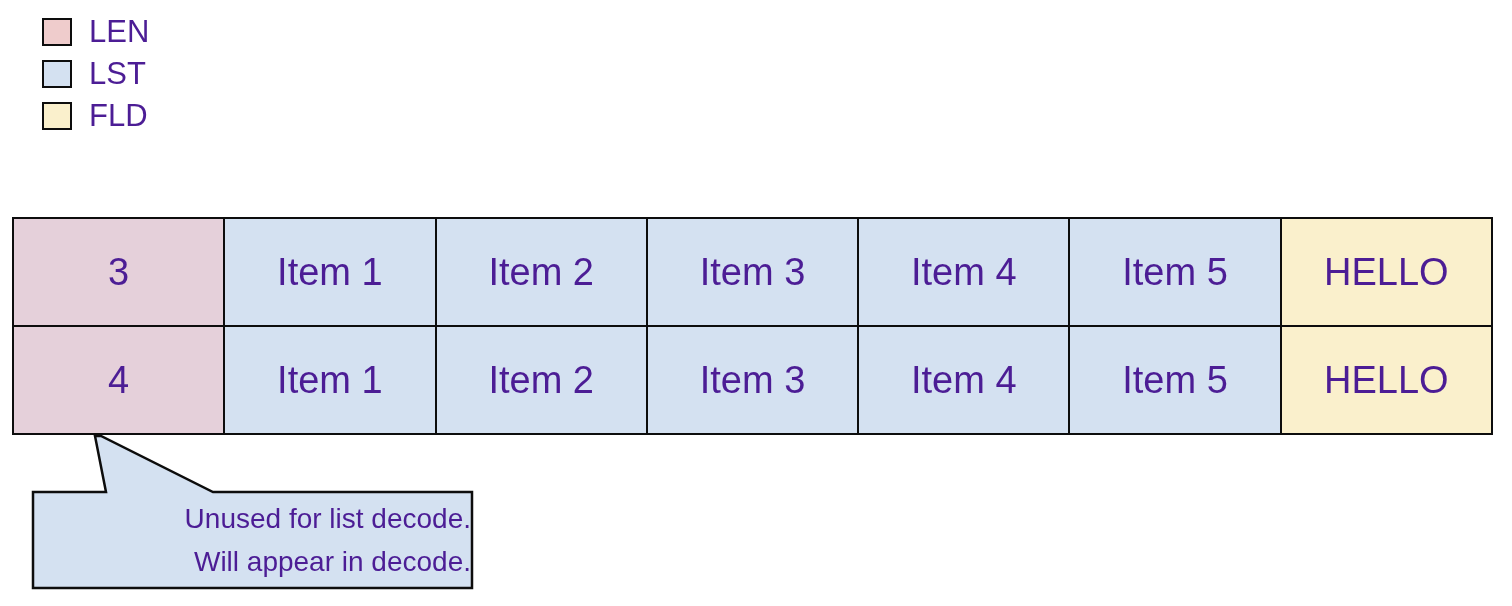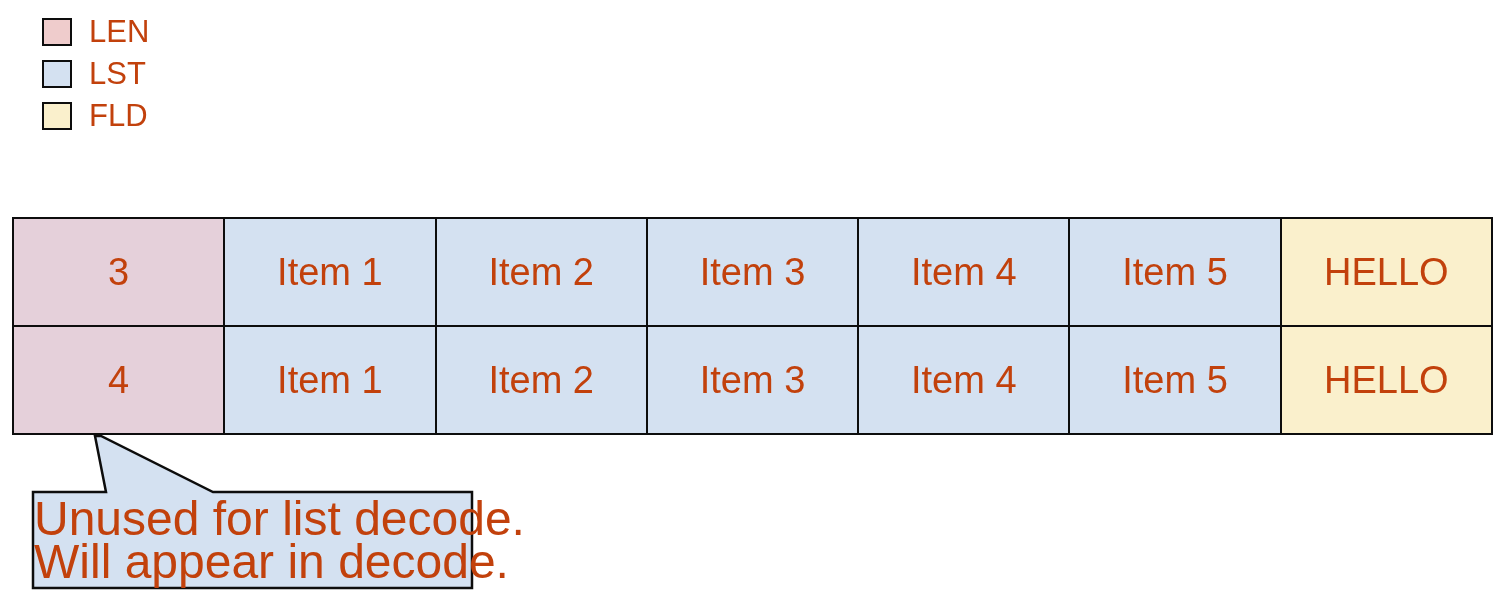--- a/index.html
+++ b/index.html
@@ -6,21 +6,21 @@
     margin: 0;
     padding: 0;
     background: #ffffff;
   }
   .canvas {
     position: relative;
     width: 1512px;
     height: 606px;
     background: #ffffff;
     font-family: "Liberation Sans", sans-serif;
-    color: #c2410c;
+    color: #4c1d95;
     overflow: hidden;
   }
 
   
   .legend {
     position: absolute;
     left: 42px;
     top: 18px;
   }
   .legend-row {
@@ -71,24 +71,24 @@
     pointer-events: none;
   }
   .callout-text {
     position: absolute;
     left: 34px;
     top: 493px;
     width: 437px;
     height: 94px;
     display: flex;
     flex-direction: column;
-    align-items: flex-start;
+    align-items: flex-end;
     justify-content: center;
     text-align: center;
-    font-size: 48px;
+    font-size: 28px;
     line-height: 43px;
     white-space: nowrap;
   }
 </style>
 </head>
 <body>
 
 <div class="canvas">
 
   <div class="legend">

